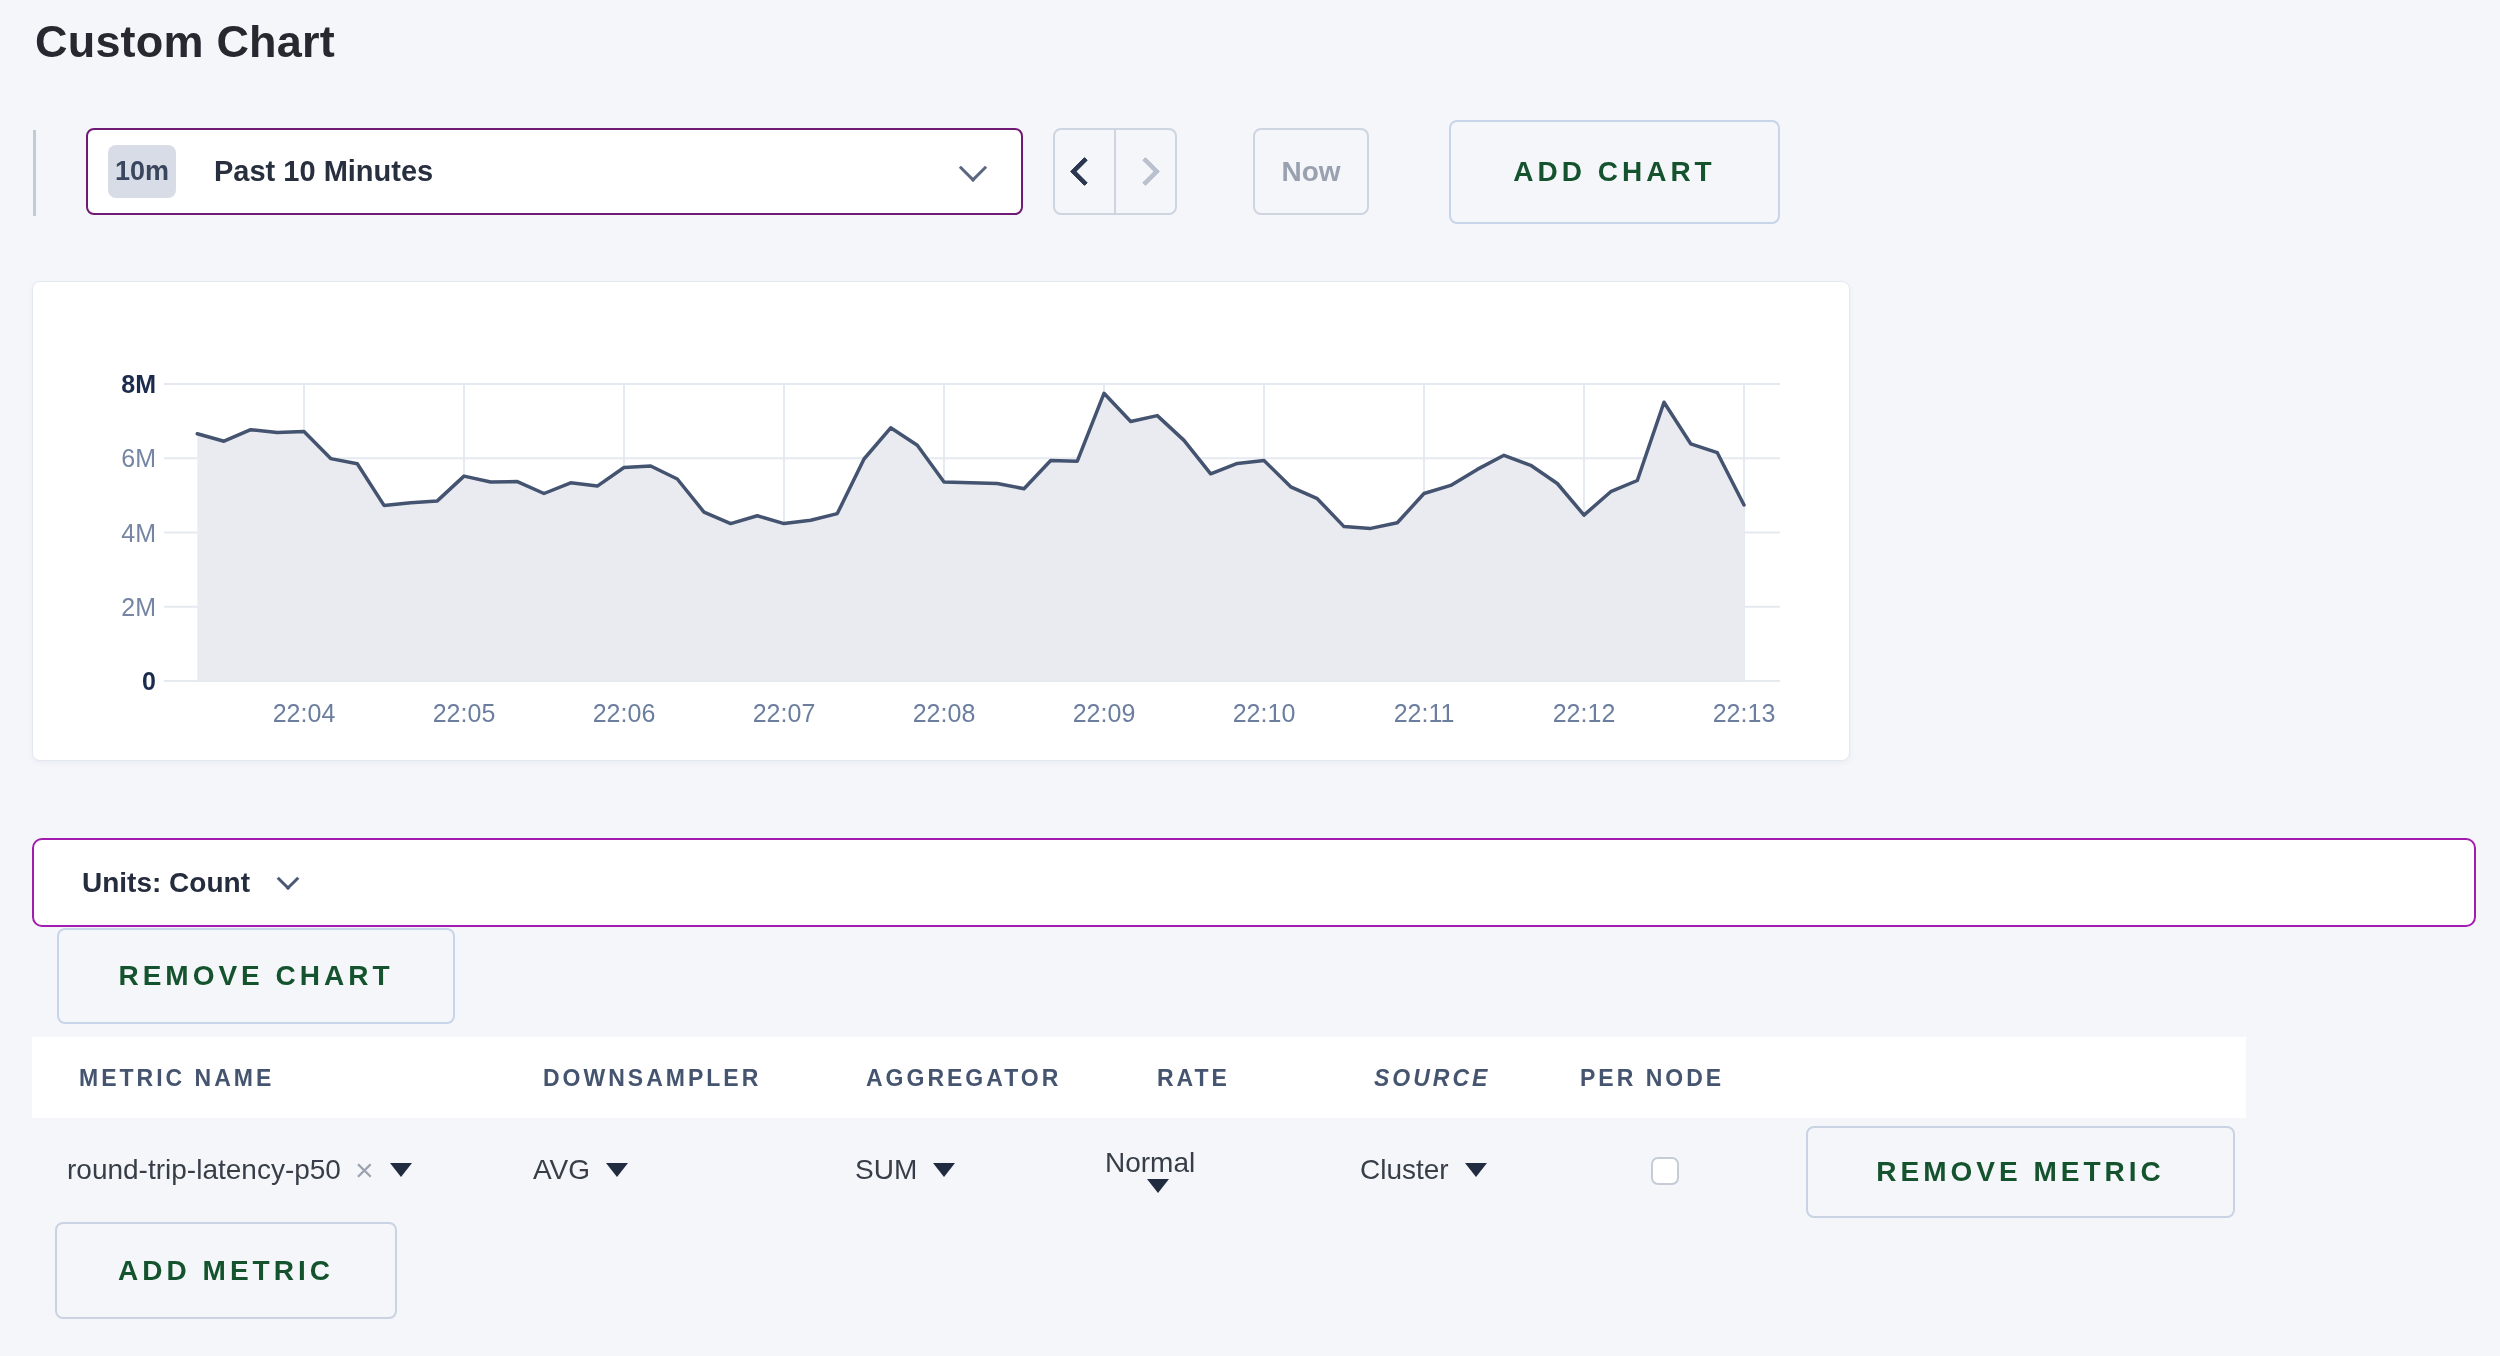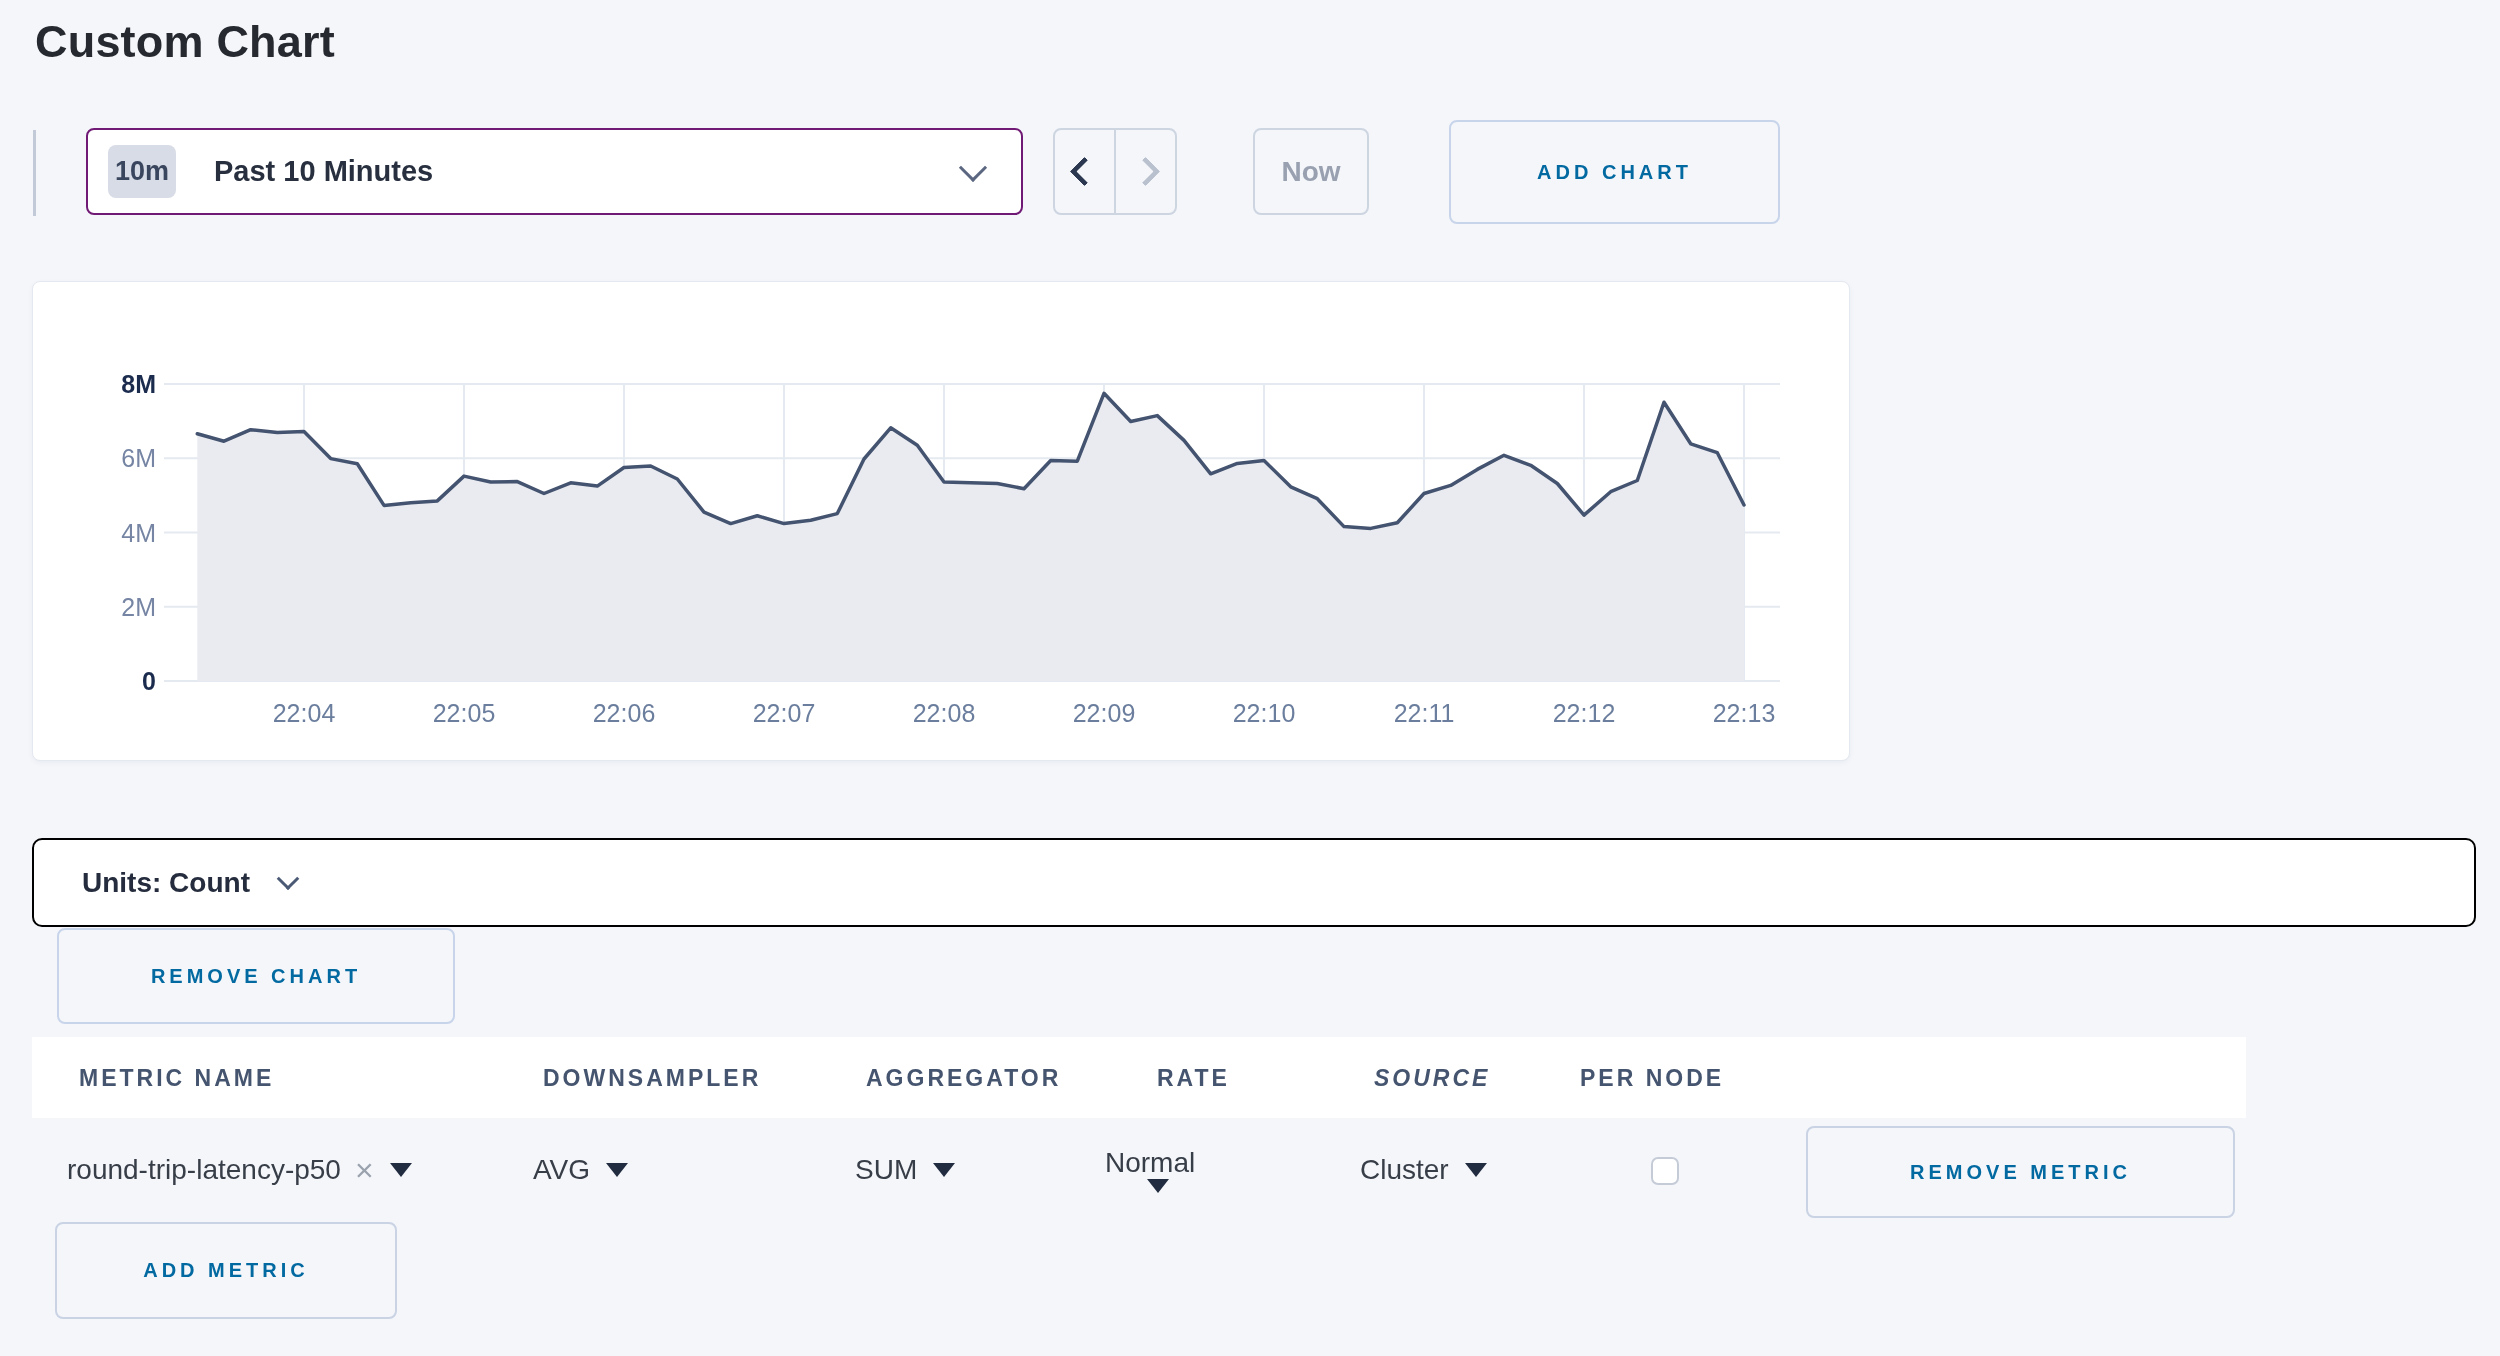--- a/index.html
+++ b/index.html
@@ -50,37 +50,37 @@
     transform:rotate(45deg);border-radius:2px;
   }
   #now-btn{
     left:1253px;top:128px;width:116px;height:87px;border:2px solid #cdd5e1;border-radius:8px;
     box-sizing:border-box;display:flex;align-items:center;justify-content:center;
     font-size:28px;font-weight:bold;color:#99a1b1;cursor:pointer;
   }
   .blue-btn{
     border:2px solid #c8d4ea;border-radius:8px;box-sizing:border-box;
     display:flex;align-items:center;justify-content:center;
-    font-size:20px;font-weight:bold;color:#0369a1;letter-spacing:4px;cursor:pointer;
+    font-size:28px;font-weight:bold;color:#14532d;letter-spacing:4px;cursor:pointer;
     background:transparent;
   }
   #add-chart-btn{left:1449px;top:120px;width:331px;height:104px;}
 
   
   #chart-card{
     left:32px;top:281px;width:1816px;height:478px;background:#fff;
     border:1px solid #e4e8ef;border-radius:8px;
     box-shadow:0 2px 5px rgba(60,80,120,.06);
   }
   #chart-svg{position:absolute;left:0;top:0;}
 
   
   #units-bar{
     left:32px;top:838px;width:2444px;height:89px;background:#fff;
-    border:2px solid #000000;border-radius:10px;box-sizing:border-box;
+    border:2px solid #a21caf;border-radius:10px;box-sizing:border-box;
     display:flex;align-items:center;padding-left:48px;cursor:pointer;
   }
   #units-label{font-size:28px;font-weight:bold;color:#242c3d;}
   #units-bar .chev-down{width:13px;height:13px;border-color:#4a5a74;margin-left:30px;}
 
   #remove-chart-btn{left:57px;top:928px;width:398px;height:96px;}
 
   
   #metrics-header{left:32px;top:1037px;width:2214px;height:81px;background:#fff;}
   .th{

